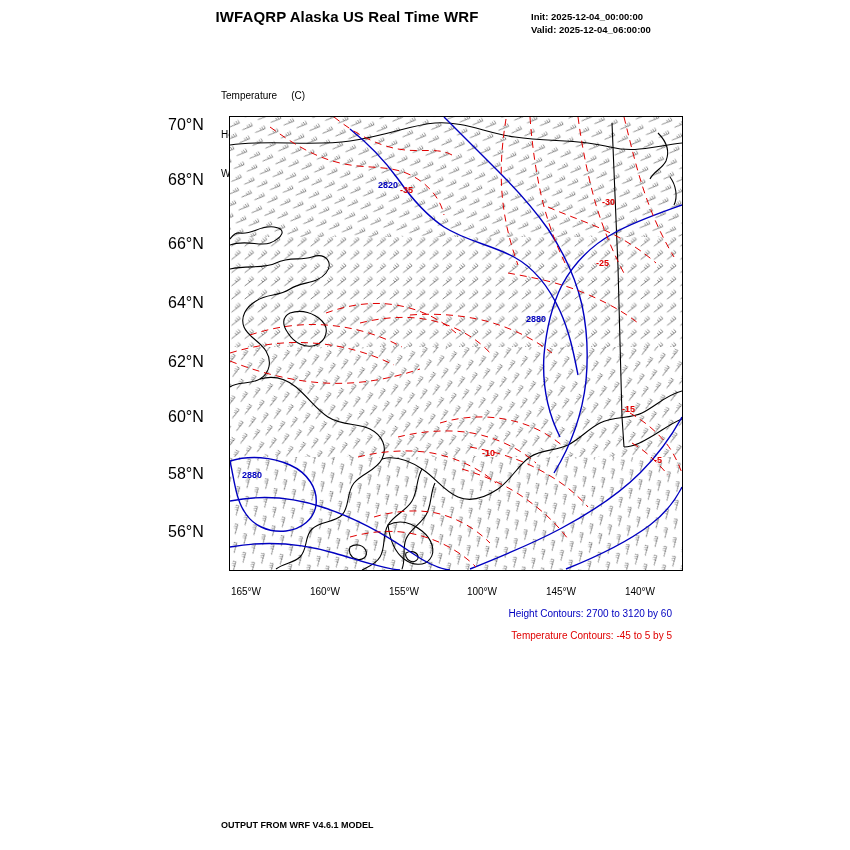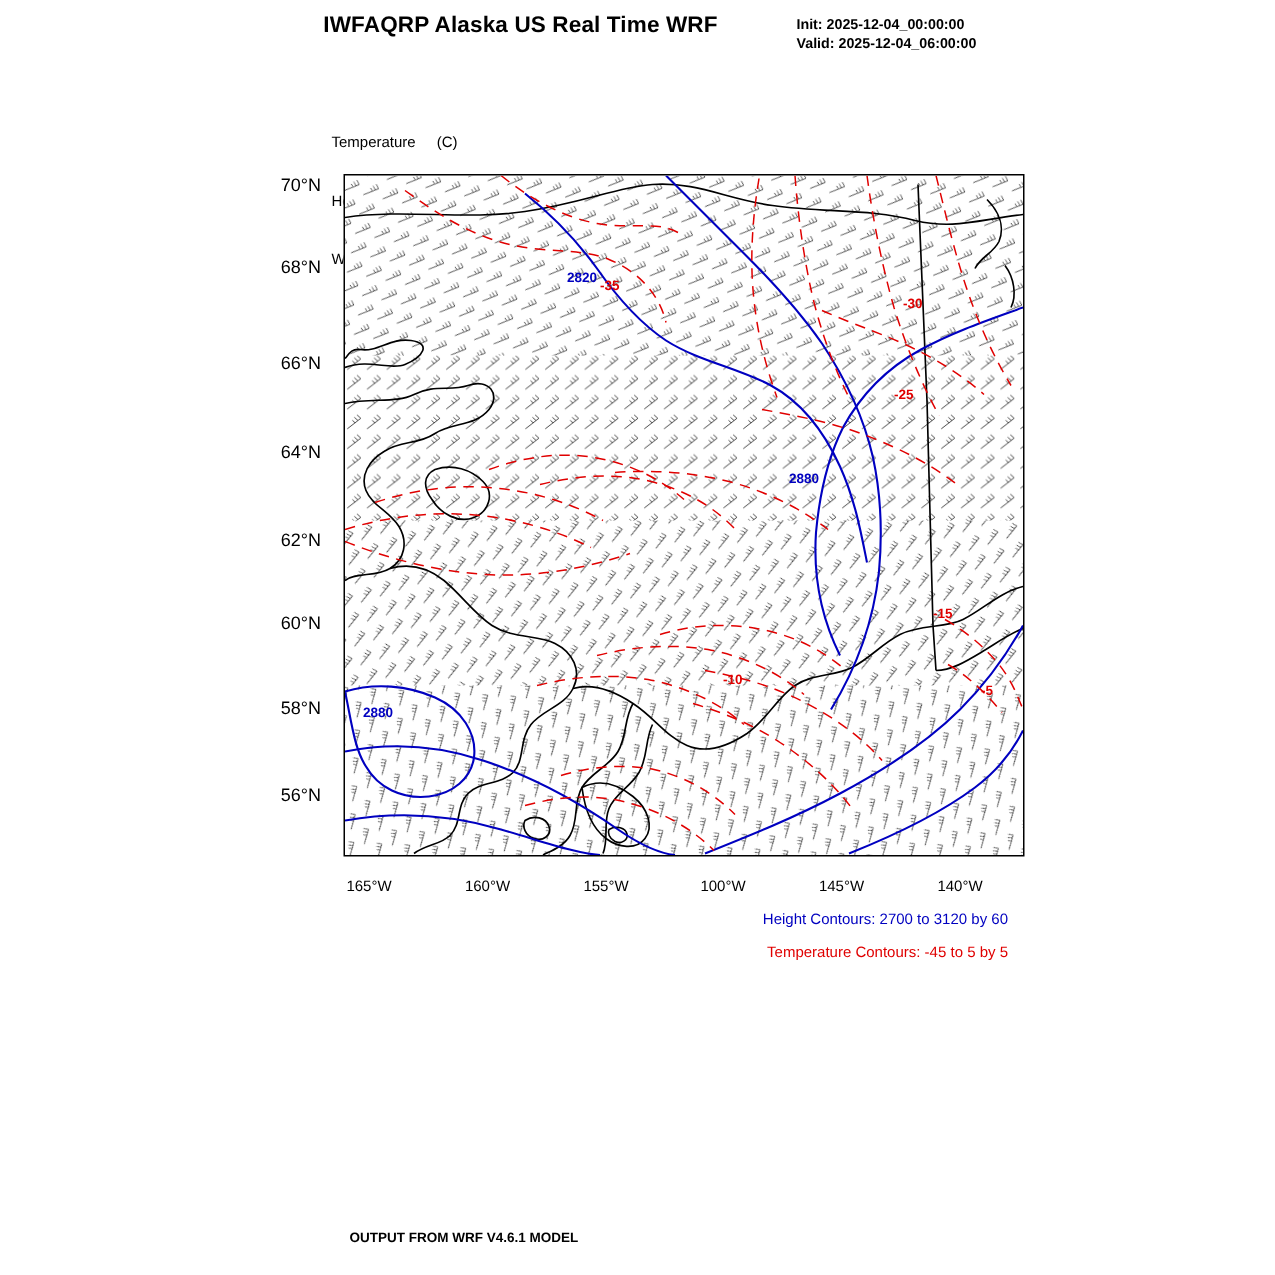--- a/index.html
+++ b/index.html
@@ -62,22 +62,22 @@
     background: #ffffff;
     margin-left: 11px;
   }
   .plot-svg {
     position: absolute;
     left: 0;
     top: 0;
   }
   .ylabel {
     position: absolute;
-    text-align: right;
-    font-size: 12px;
+    text-align: left;
+    font-size: 16px;
     width: 46px;
     left: 168px;
   }
   .xlabel {
     position: absolute;
     text-align: center;
     font-size: 10px;
     width: 60px;
     top: 586px;
   }
@@ -85,21 +85,21 @@
     position: absolute;
     font-size: 10px;
     text-align: right;
     width: 454px;
     left: 218px;
   }
   .note-height { top: 608px; color: #0000c0; }
   .note-temp { top: 630px; color: #e00000; }
   .footer {
     position: absolute;
-    left: 233px;
+    left: 221px;
     top: 820px;
     font-size: 9px;
     font-weight: bold;
     line-height: 11px;
   }
 </style>
 </head>
 <body>
 
 <div class="title">

